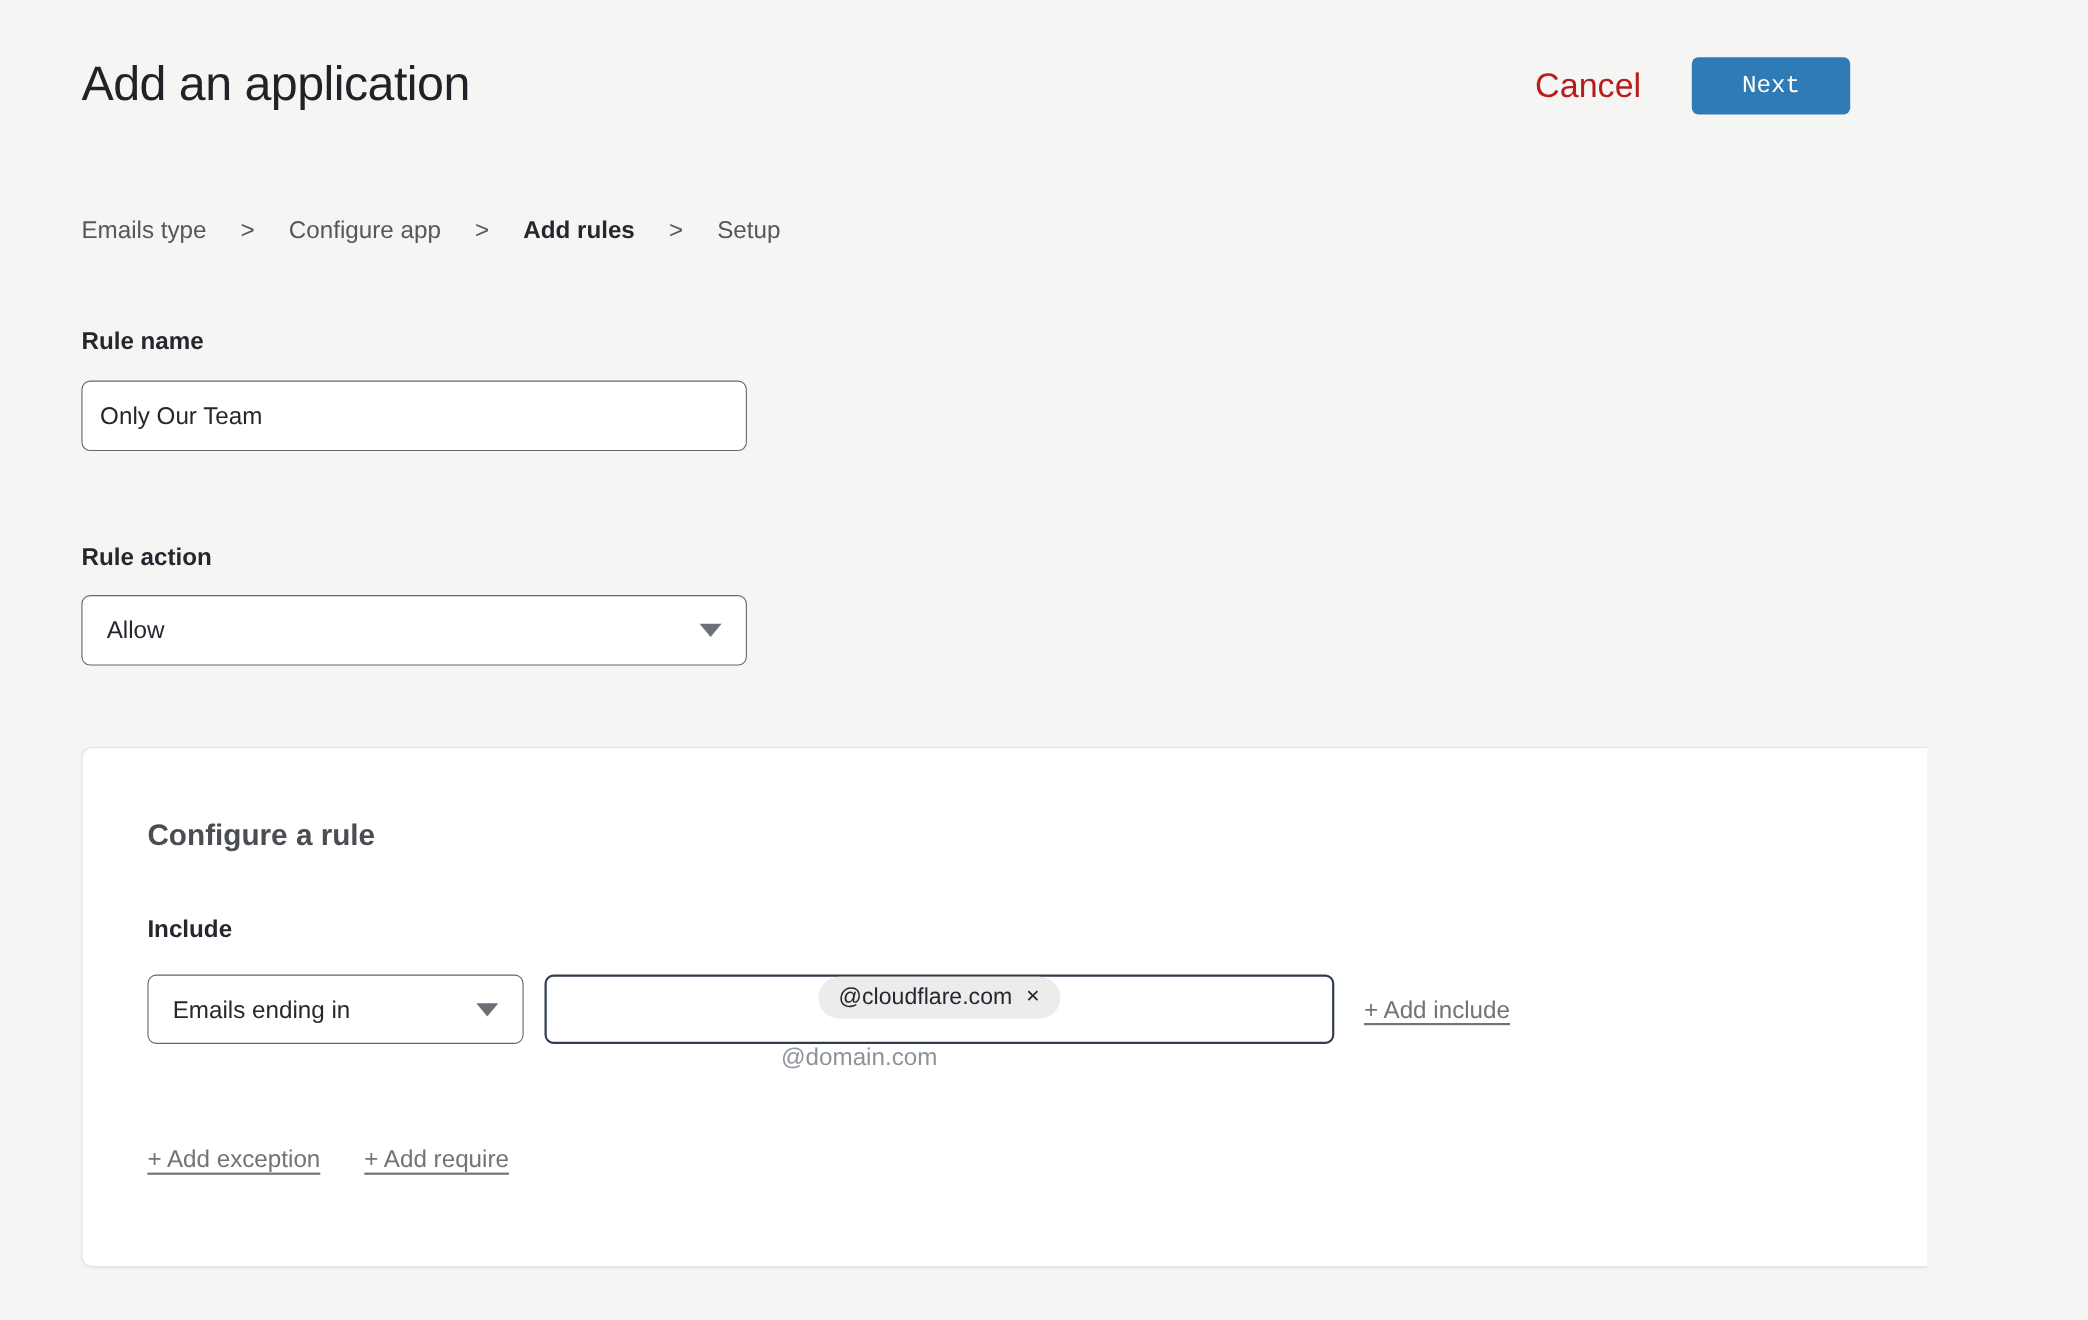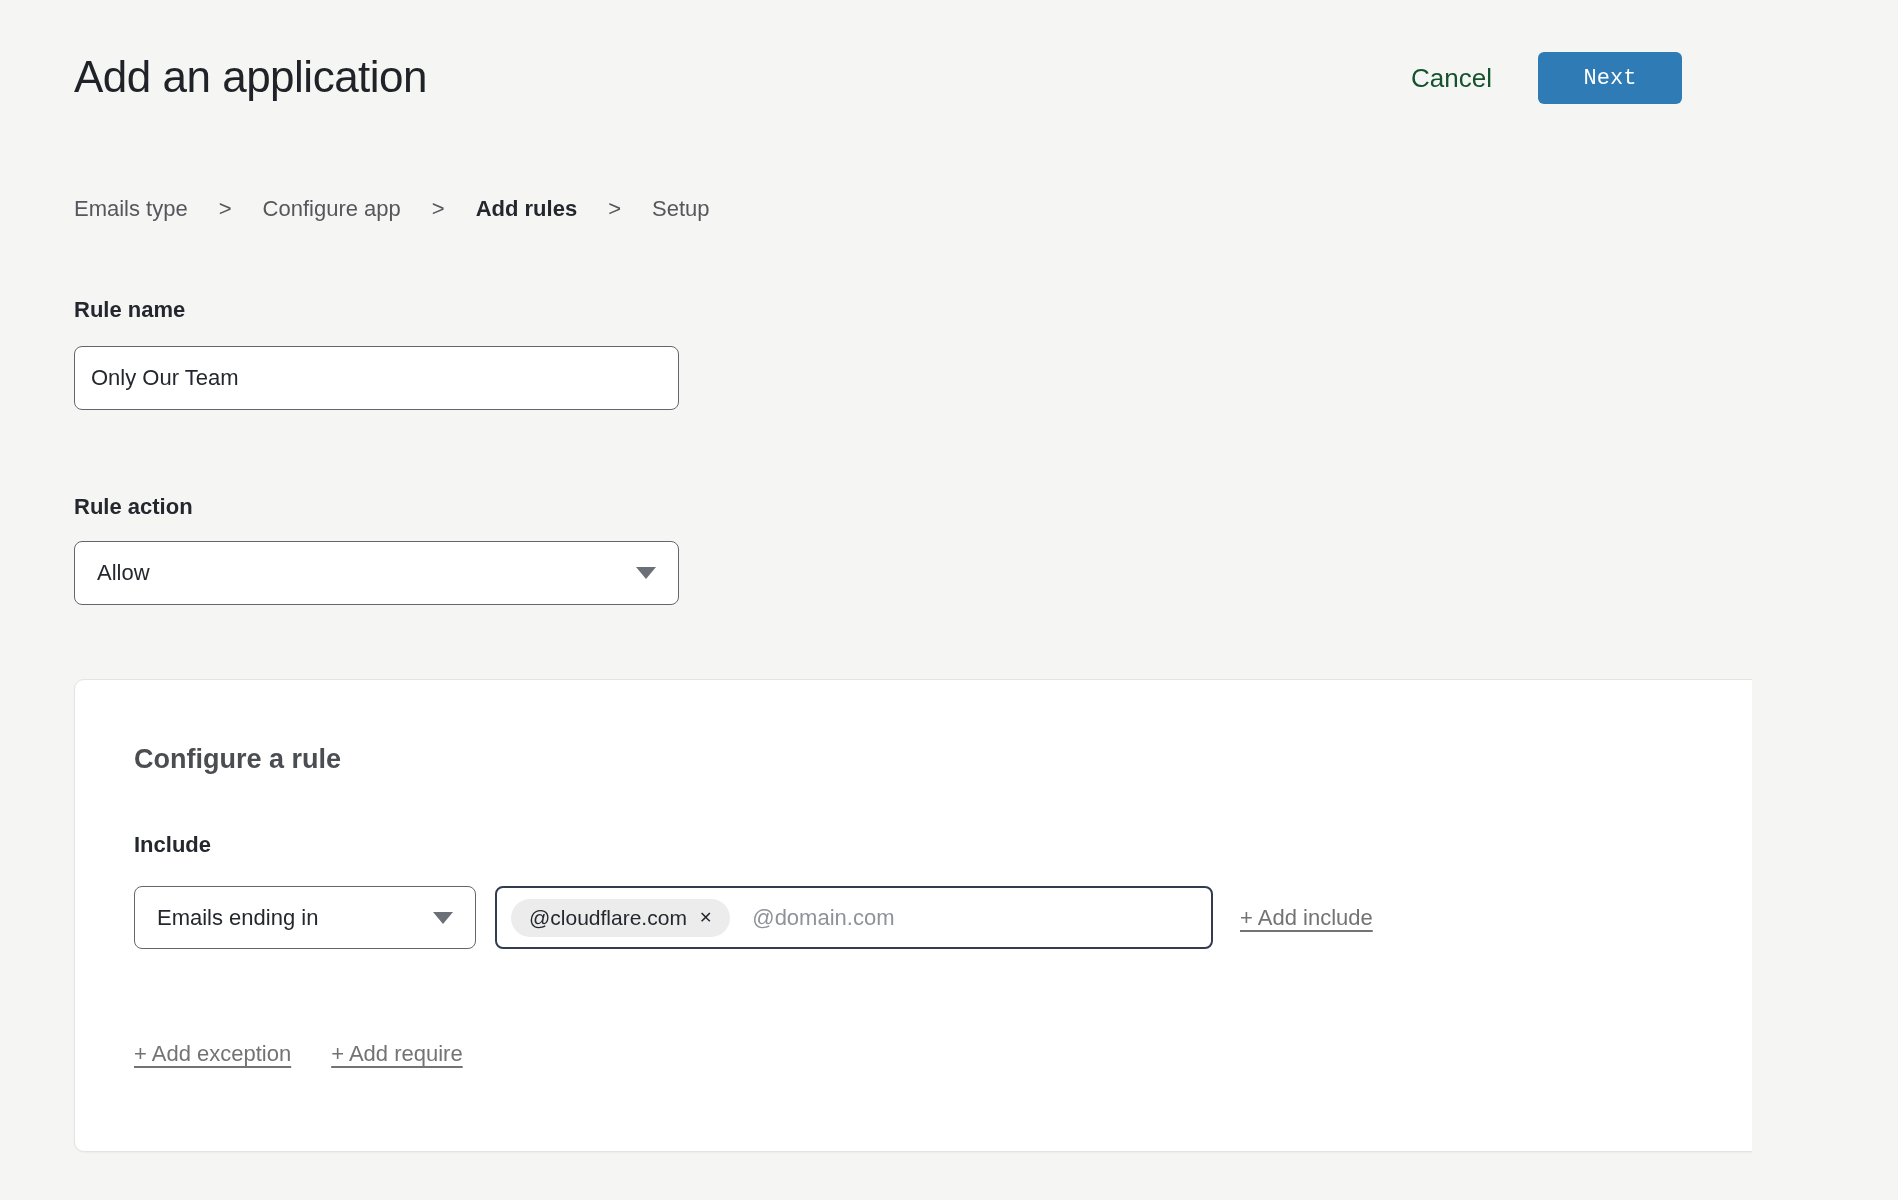--- a/index.html
+++ b/index.html
@@ -31,22 +31,22 @@
   .header-actions {
     position: absolute;
     top: 52px;
     right: 70px;
     height: 52px;
     display: flex;
     align-items: center;
     gap: 46px;
   }
   .cancel-link {
-    font-size: 26px;
-    color: #14532d;
+    font-size: 31px;
+    color: #b91c1c;
     text-decoration: none;
     cursor: pointer;
   }
   .next-button {
     width: 144px;
     height: 52px;
     background: #2f7bb5;
     border: none;
     border-radius: 6px;
     color: #ffffff;
@@ -180,20 +180,21 @@
     width: 718px;
     height: 63px;
     background: #ffffff;
     border: 2px solid #313d4f;
     border-radius: 8px;
     display: flex;
     align-items: center;
     padding: 0 14px;
     gap: 22px;
     cursor: text;
+    flex-direction: column;
   }
   .chip {
     height: 38px;
     background: #ececec;
     border-radius: 19px;
     display: flex;
     align-items: center;
     padding: 0 18px;
     gap: 12px;
     font-size: 21px;

